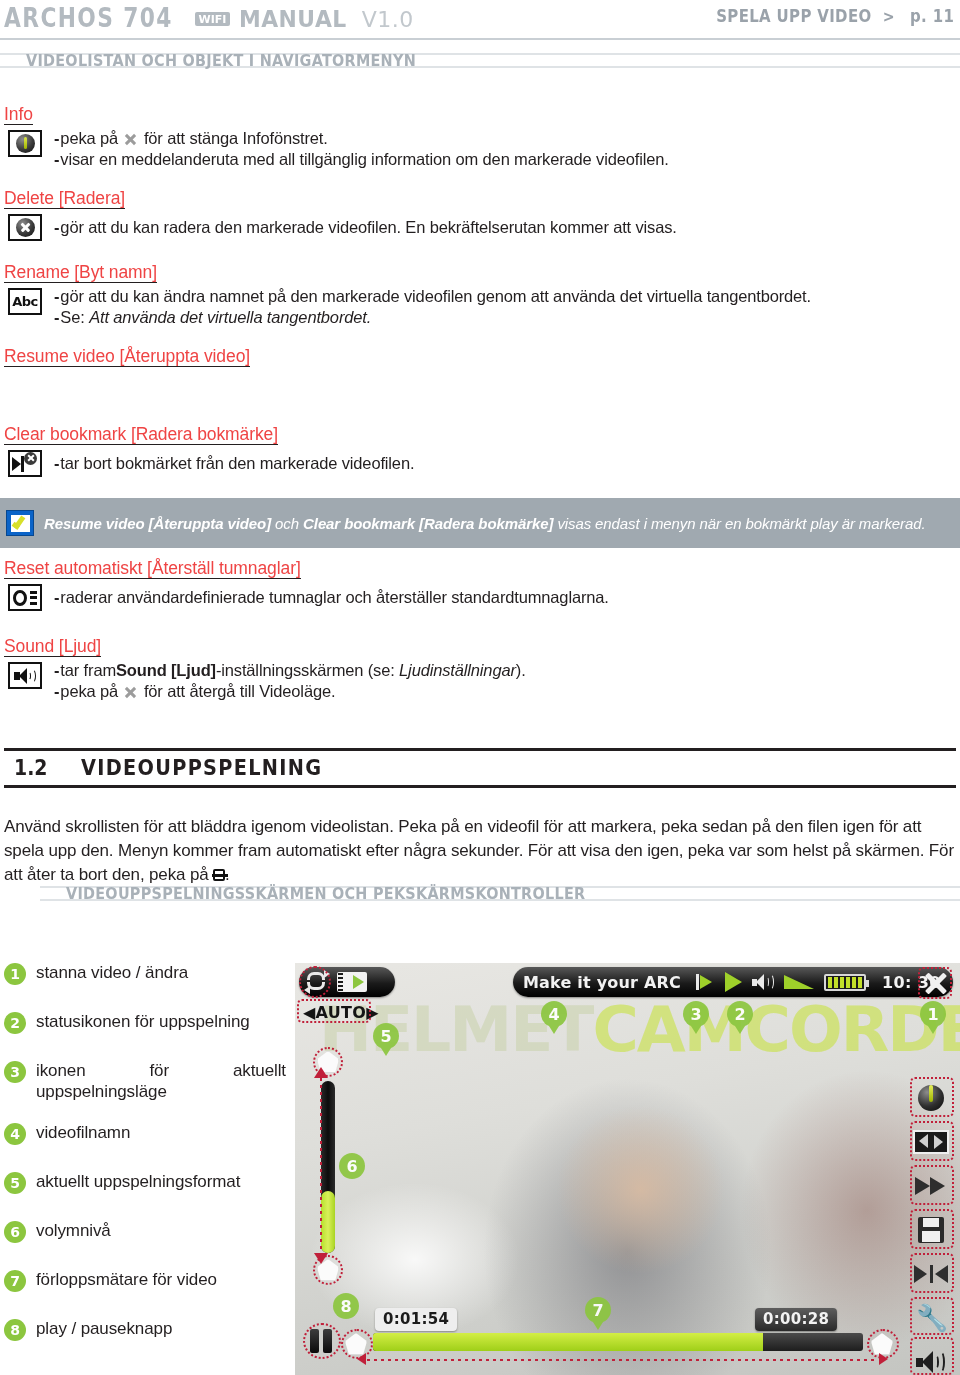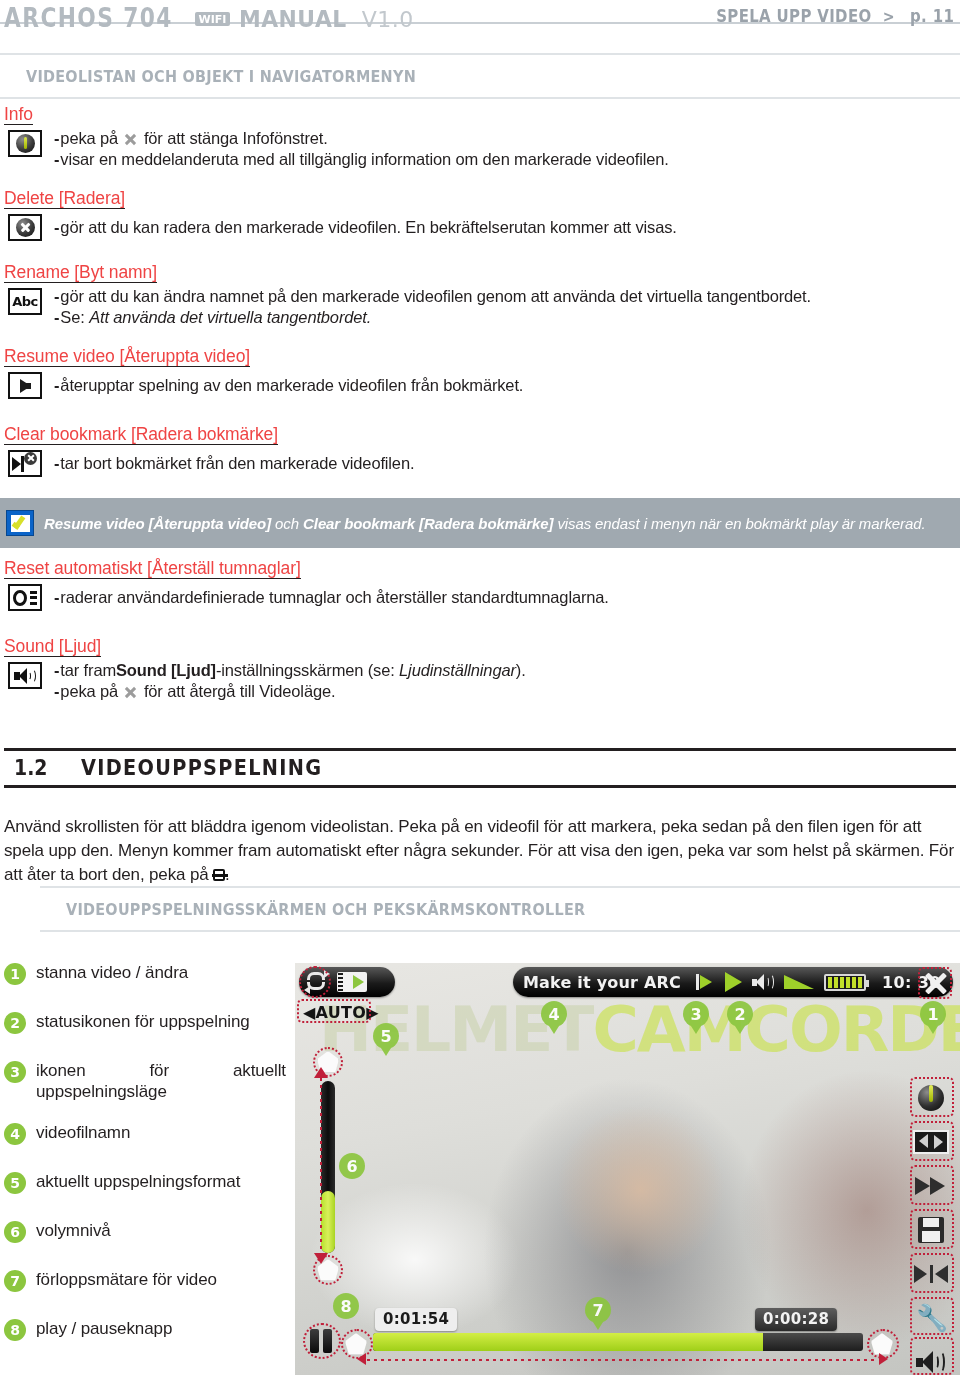--- a/index.html
+++ b/index.html
@@ -8,21 +8,21 @@
     width: 960px; height: 1375px;
     background: #ffffff;
     font-family: "Liberation Sans", sans-serif;
     color: #231f20;
     overflow: hidden;
     position: relative;
   }
 
   
   #header {
-    position:absolute; left:0; top:0; width:960px; height:24px;
+    position:absolute; left:0; top:0; width:960px; height:40px;
     border-bottom: 2px solid #c9cfd4;
   }
   .hdr-left { position:absolute; left:4px; top:3px; display:flex; align-items:baseline; gap:9px; }
   .hdr-right { position:absolute; right:6px; top:6px; display:flex; align-items:baseline; gap:9px; }
   .brand {
     font-family:"DejaVu Sans", sans-serif;
     font-weight:bold; font-size:26px; letter-spacing:1.5px;
     color:#b3bac0; font-stretch:condensed;
     transform: scaleX(0.93); transform-origin:left center;
   }
@@ -45,21 +45,21 @@
     font-family:"DejaVu Sans", sans-serif; font-weight:bold; font-size:17px;
     color:#9aa2aa; letter-spacing:0.4px;
     transform: scaleX(0.88); transform-origin:right center;
   }
   .hdr-right .gt { font-weight:bold; font-size:16px; }
 
   
   .band {
     position:absolute; left:0; width:960px;
     border-top:2px solid #dfe3e6; border-bottom:2px solid #dfe3e6;
-    height:46px; display:flex; align-items:center;
+    height:15px; display:flex; align-items:center;
   }
   .band-title {
     margin-left:26px;
     font-family:"DejaVu Sans", sans-serif; font-weight:bold; font-size:16px;
     color:#a9b1b8; letter-spacing:0.3px;
     transform: scaleX(0.9); transform-origin:left center;
   }
   #band1 { top:53px; }
   #band2 { top:886px;margin-left:40px; }
 
@@ -524,32 +524,20 @@
       </div>
       <div class="ln">
         <span class="dash">-</span><span>Se: </span><span class="it">Att använda det virtuella tangentbordet.</span>
       </div>
     </div>
   </div>
 </div>
 
 <div class="mi" style="top:346px;">
   <div class="mi-head">Resume video [Återuppta video]</div>
-  <div class="mi-body">
-    <div class="mi-icon">
-      <div class="devbtn">
-          <span class="arrow-r"></span>
-        </div>
-    </div>
-    <div class="mi-lines" style="padding-top:6px;">
-      <div class="ln">
-        <span class="dash">-</span><span>återupptar spelning av den markerade videofilen från bokmärket.</span>
-      </div>
-    </div>
-  </div>
 </div>
 
 <div class="mi" style="top:424px;">
   <div class="mi-head">Clear bookmark [Radera bokmärke]</div>
   <div class="mi-body">
     <div class="mi-icon">
       <div class="devbtn">
           <span class="bmk">
             <span class="tri"></span>
             <span class="bar"></span>

